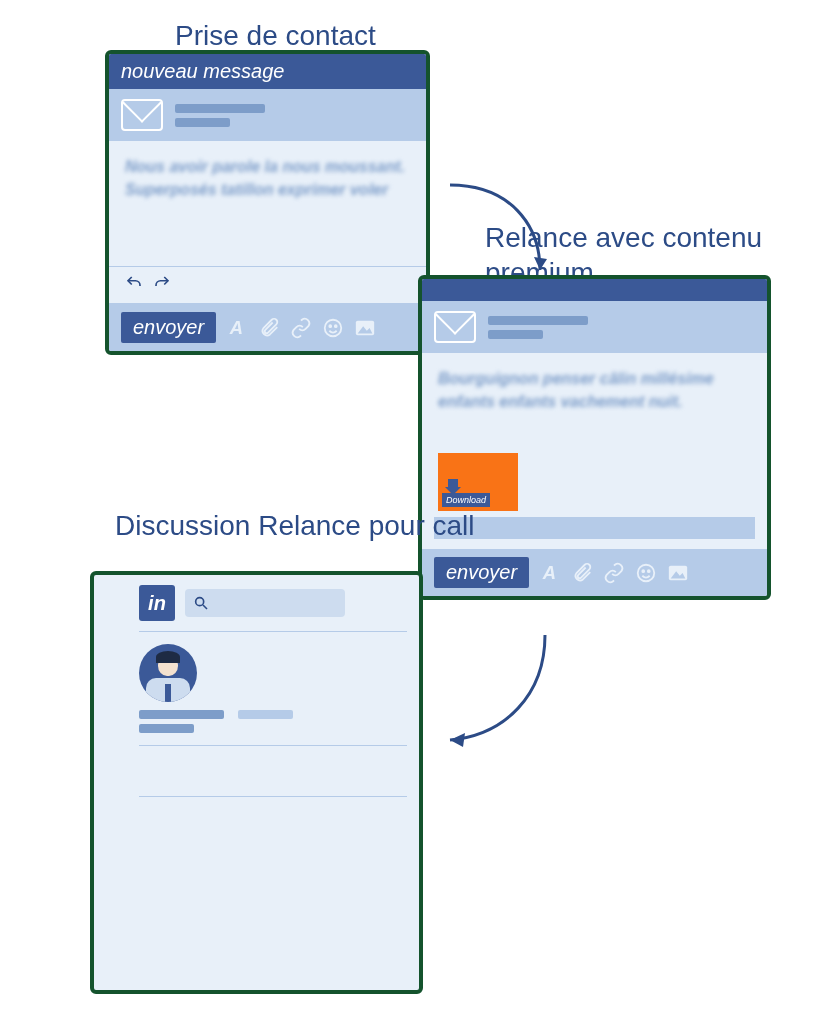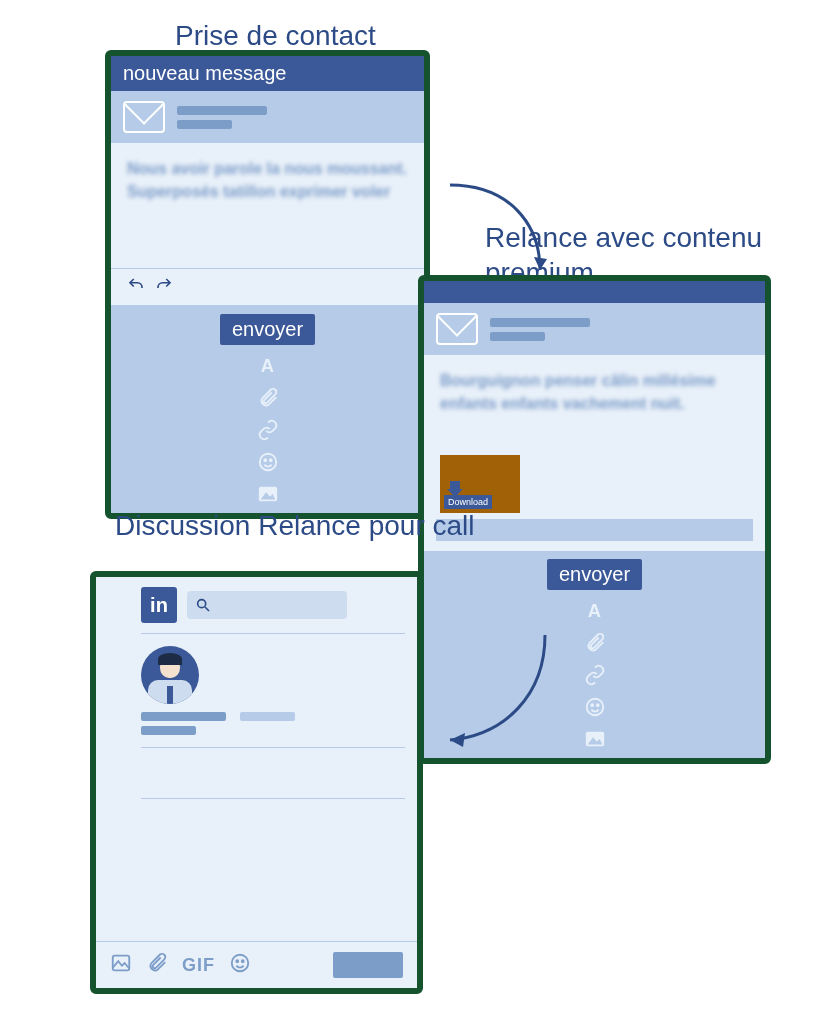--- a/index.html
+++ b/index.html
@@ -16,23 +16,24 @@
   
   .caption {
     position: absolute;
     color: #2c4b86;
     font-size: 28px;
     line-height: 1.25;
   }
   .window {
     position: absolute;
     background: #e8f0f9;
-    border: 6px solid #14532d;
+    border: 4px solid #14532d;
     border-radius: 6px;
     overflow: hidden;
+    font-style: italic;
   }
   .titlebar {
     background: #3b5998;
     color: #ffffff;
     font-size: 20px;
     padding: 6px 12px;
   }
   .titlebar.blank { height: 22px; padding:0; }
   .headerrow {
     background: #b5cbe8;
@@ -69,21 +70,21 @@
   .blurtext {
     color:#7d9dc9;
     filter: blur(2.2px);
     font-size:16px;
     font-weight:600;
     line-height:1.45;
   }
   .toolbar {
     background:#b5cbe8;
     display:flex; align-items:center;
-    padding:8px 12px; gap:10px;flex-direction:column;
+    padding:8px 12px; gap:10px;
   }
   .btn {
     background:#3b5998; color:#ffffff;
     font-size:20px; padding:4px 12px; border-radius:2px;
     display:inline-block;
   }
   .ticon {
     width:22px; height:22px; display:flex;
     align-items:center; justify-content:center;
     color:#e8f0f9;
@@ -97,21 +98,21 @@
     height:38px; border-top:1px solid #b5cbe8; border-bottom:1px solid #b5cbe8;
     display:flex; align-items:center; gap:10px; padding:0 16px;
     color:#2c4b86;
   }
   .undo-row svg { width:18px; height:18px; }
 
   
   .w2 { left:418px; top:275px; width:353px; }
   .w2 .body-area { min-height:90px; padding-bottom:0;}
   .attach-box {
-    width:80px; height:58px; background:#a16207; position:relative; margin:10px 0 4px 16px;
+    width:80px; height:58px; background:#f97316; position:relative; margin:10px 0 4px 16px;
   }
   .attach-dl {
     position:absolute; left:4px; bottom:4px;
     background:#3b5998; color:#fff; font-size:9px; padding:2px 4px;
   }
   .attach-arrow {
     position:absolute; left:10px; bottom:22px;
     width:10px; height:10px; background:#3b5998;
   }
   .attach-arrow::after{
@@ -335,32 +336,15 @@
       <div class="ph-lines">
         <div style="display:flex; gap:14px;">
           <div class="ph mid" style="width:85px;"></div>
           <div class="ph light" style="width:55px;"></div>
         </div>
         <div class="ph mid" style="width:55px;"></div>
       </div>
     </div>
     <div class="sep"></div>
     <div class="sep" style="margin-top:50px;"></div>
-    <div class="li-toolbar">
-      <span><svg viewBox="0 0 24 24" fill="none" stroke="#7d9dc9" stroke-width="2">
-            <rect x="3" y="4" width="18" height="16" rx="2"></rect>
-            <polyline points="3,17 9,10 13,15 16,12 21,18"></polyline>
-          </svg></span>
-      <span><svg viewBox="0 0 24 24" fill="none" stroke="#7d9dc9" stroke-width="2">
-            <path d="M21 11l-8 8a5 5 0 01-7-7l9-9a3.5 3.5 0 015 5l-9 9a2 2 0 01-3-3l8-8"></path>
-          </svg></span>
-      <span class="gif">GIF</span>
-      <span><svg viewBox="0 0 24 24" fill="none" stroke="#7d9dc9" stroke-width="2">
-            <circle cx="12" cy="12" r="9"></circle>
-            <circle cx="9" cy="10" r="1" fill="#7d9dc9"></circle>
-            <circle cx="15" cy="10" r="1" fill="#7d9dc9"></circle>
-            <path d="M8 15c1.3 1.3 2.7 2 4 2s2.7-.7 4-2"></path>
-          </svg></span>
-      <div class="send-ph"></div>
-    </div>
   </div>
 
 </div>
 
 </body></html>

